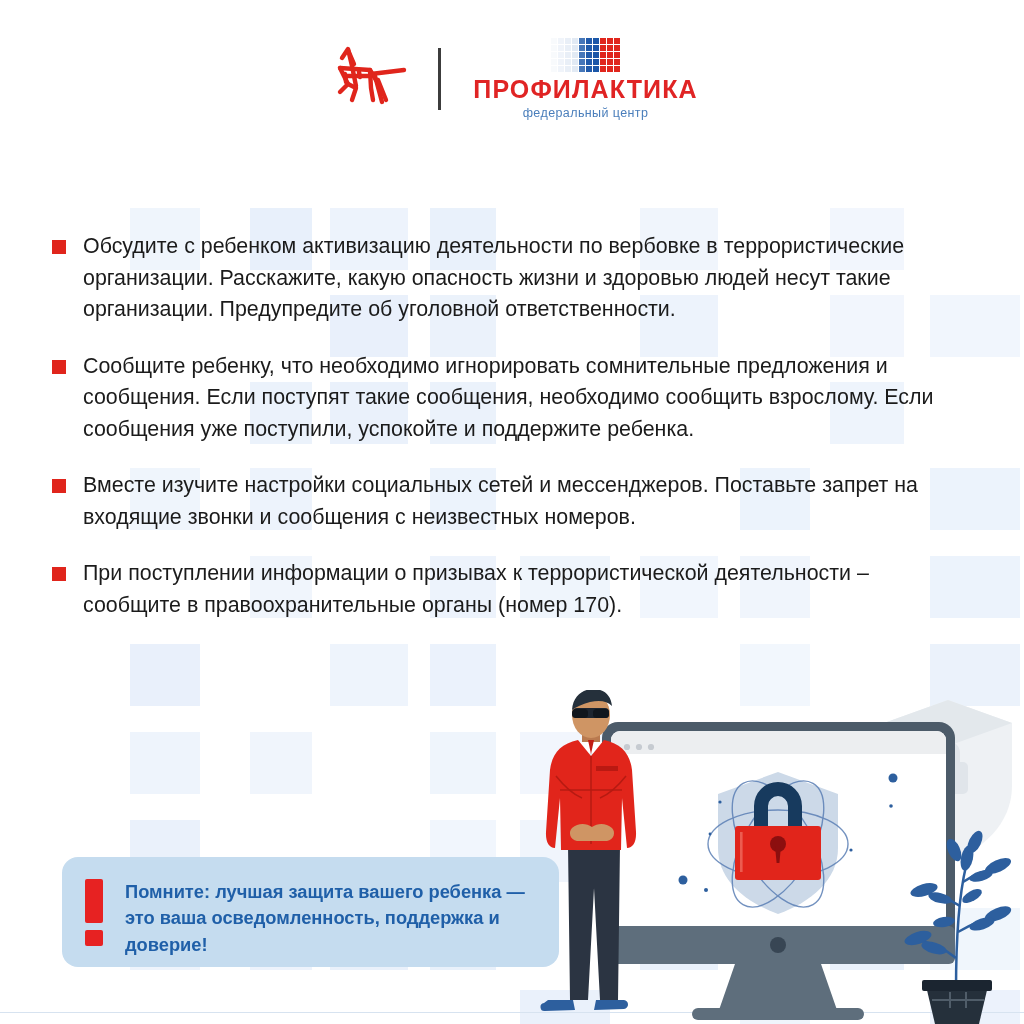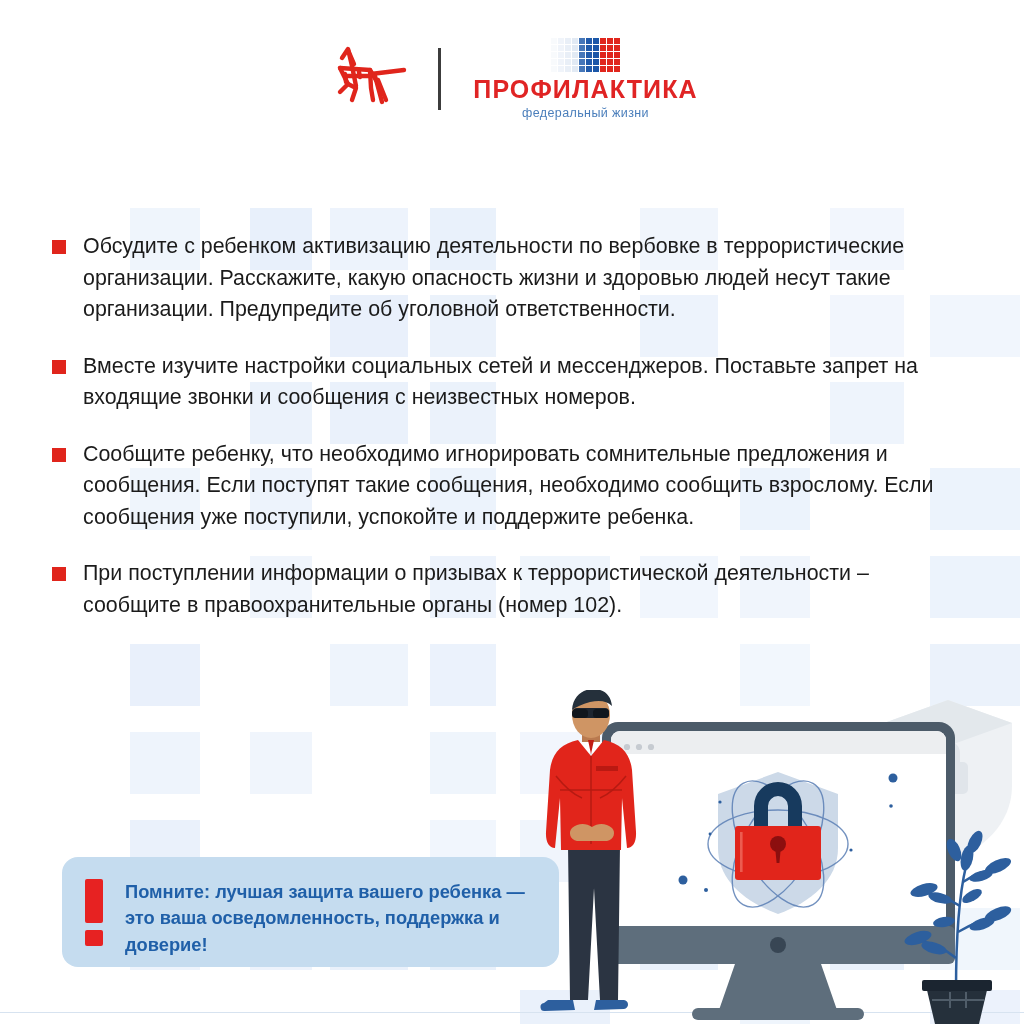--- a/index.html
+++ b/index.html
@@ -187,47 +187,47 @@
             <i style="background: rgb(233, 239, 247);"></i>
             <i style="background: rgb(226, 234, 244);"></i>
             <i style="background: rgb(70, 119, 185);"></i>
             <i style="background: rgb(33, 91, 171);"></i>
             <i style="background: rgb(26, 86, 168);"></i>
             <i style="background: rgb(224, 37, 28);"></i>
             <i style="background: rgb(224, 37, 28);"></i>
             <i style="background: rgb(224, 37, 28);"></i>
           </div>
         <div class="brand-name">ПРОФИЛАКТИКА</div>
-        <div class="brand-sub">федеральный жизни</div>
+        <div class="brand-sub">федеральный центр</div>
       </div>
 
     </div>
   </div>
 
 
   <div class="content">
 
     <div class="bullet">
       <span class="bullet-marker"></span>
       <span class="bullet-text">Обсудите с ребенком активизацию деятельности по вербовке в террористические организации. Расскажите, какую опасность жизни и здоровью людей несут такие организации. Предупредите об уголовной ответственности.</span>
     </div>
 
     <div class="bullet">
       <span class="bullet-marker"></span>
-      <span class="bullet-text">Вместе изучите настройки социальных сетей и мессенджеров. Поставьте запрет на входящие звонки и сообщения с неизвестных номеров.</span>
+      <span class="bullet-text">Сообщите ребенку, что необходимо игнорировать сомнительные предложения и сообщения. Если поступят такие сообщения, необходимо сообщить взрослому. Если сообщения уже поступили, успокойте и поддержите ребенка.</span>
     </div>
 
     <div class="bullet">
       <span class="bullet-marker"></span>
-      <span class="bullet-text">Сообщите ребенку, что необходимо игнорировать сомнительные предложения и сообщения. Если поступят такие сообщения, необходимо сообщить взрослому. Если сообщения уже поступили, успокойте и поддержите ребенка.</span>
+      <span class="bullet-text">Вместе изучите настройки социальных сетей и мессенджеров. Поставьте запрет на входящие звонки и сообщения с неизвестных номеров.</span>
     </div>
 
     <div class="bullet">
       <span class="bullet-marker"></span>
-      <span class="bullet-text">При поступлении информации о призывах к террористической деятельности – сообщите в правоохранительные органы (номер 102).</span>
+      <span class="bullet-text">При поступлении информации о призывах к террористической деятельности – сообщите в правоохранительные органы (номер 170).</span>
     </div>
 
   </div>
 
   <svg class="illustration" viewBox="0 0 504 334">
 
     <g opacity="1">
       <path d="M428 10 L492 33 L492 96 C492 134 462 160 428 173 C394 160 364 134 364 96 L364 33 Z" fill="#eef1f4"></path>
       <path d="M428 10 L492 33 L428 56 L364 33 Z" fill="#e3e8ec"></path>
       <g fill="#e0e5ea">

